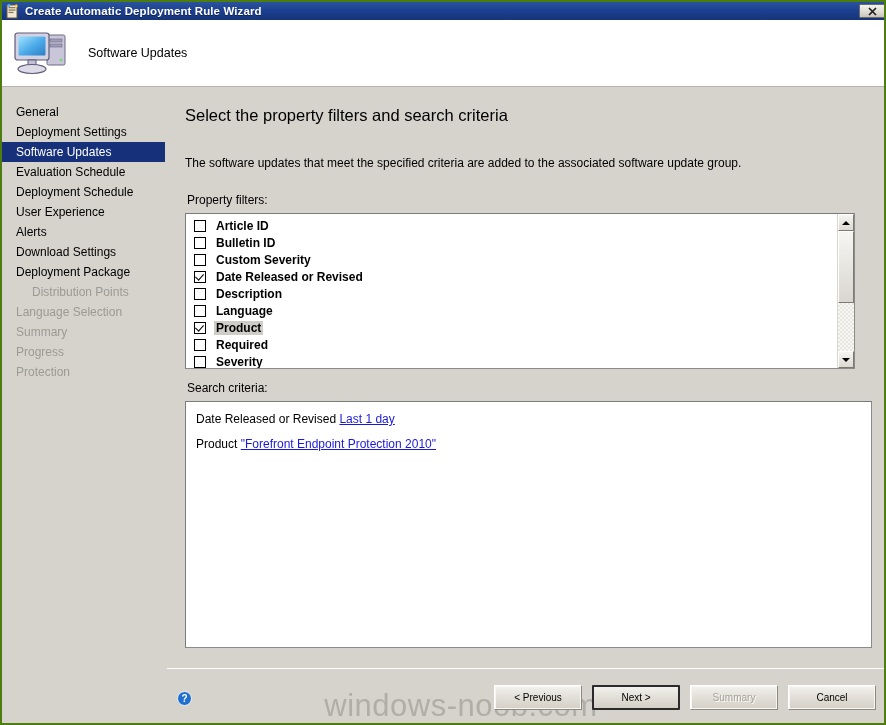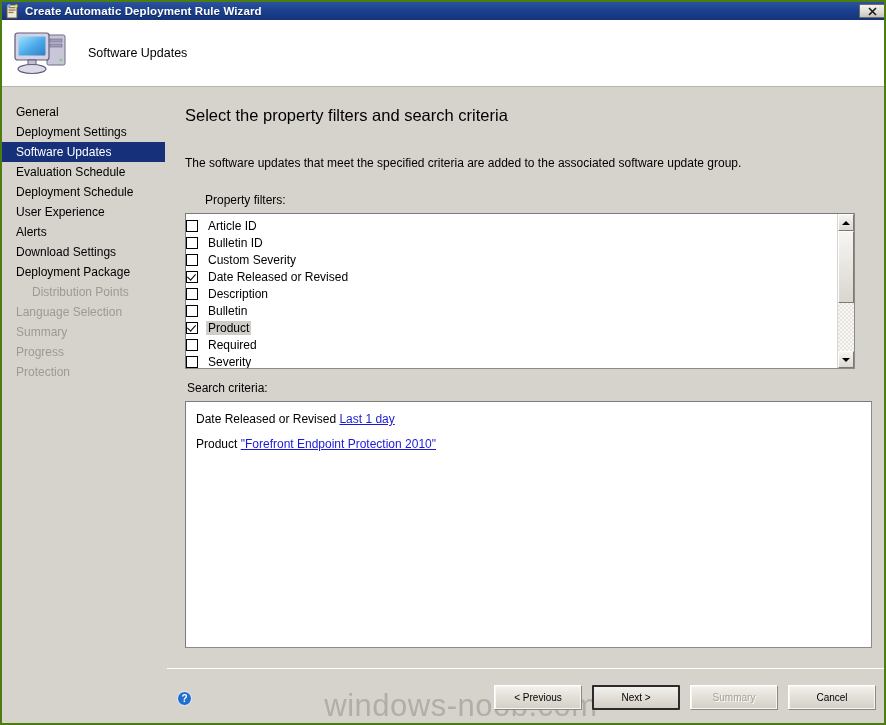--- a/index.html
+++ b/index.html
@@ -144,21 +144,21 @@
     font-size: 12px;
     color: #000000;
     white-space: nowrap;
   }
   .field-label {
     position: absolute;
     font-size: 12px;
     color: #000000;
     white-space: nowrap;
   }
-  .label-property-filters { top: 105px; left: 20px; margin-left: 18px; }
+  .label-property-filters { top: 105px; left: 20px; }
   .label-search-criteria { top: 293px; left: 20px; }
 
   
   .listbox {
     position: absolute;
     top: 125px;
     left: 18px;
     width: 670px;
     height: 156px;
     background: #ffffff;
@@ -171,22 +171,24 @@
   }
   .listbox-items {
     flex: 1 1 auto;
     padding-top: 3px;
     overflow: hidden;
   }
   .list-row {
     height: 17px;
     display: flex;
     align-items: center;
+    padding-left: 8px;
     font-size: 12px;
     cursor: default;
+    font-weight: bold;
   }
   .cb {
     width: 12px;
     height: 12px;
     border: 1px solid #000000;
     background: #ffffff;
     flex: none;
     margin-right: 8px;
     position: relative;
     box-sizing: border-box;
@@ -430,21 +432,21 @@
           <div class="list-row">
             <span class="cb checked"></span>
             <span class="row-label">Date Released or Revised</span>
           </div>
           <div class="list-row">
             <span class="cb"></span>
             <span class="row-label">Description</span>
           </div>
           <div class="list-row">
             <span class="cb"></span>
-            <span class="row-label">Bulletin</span>
+            <span class="row-label">Language</span>
           </div>
           <div class="list-row selected">
             <span class="cb checked"></span>
             <span class="row-label">Product</span>
           </div>
           <div class="list-row">
             <span class="cb"></span>
             <span class="row-label">Required</span>
           </div>
           <div class="list-row">

